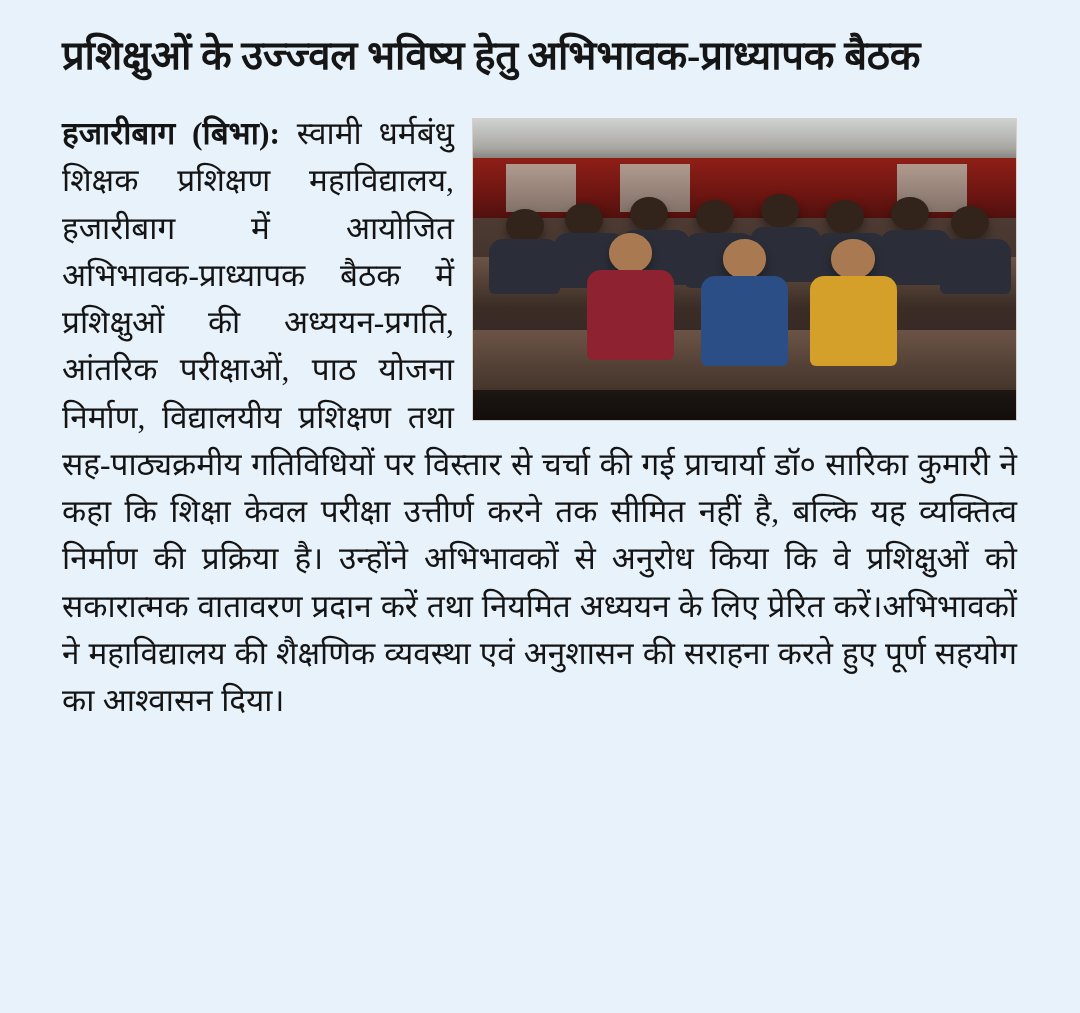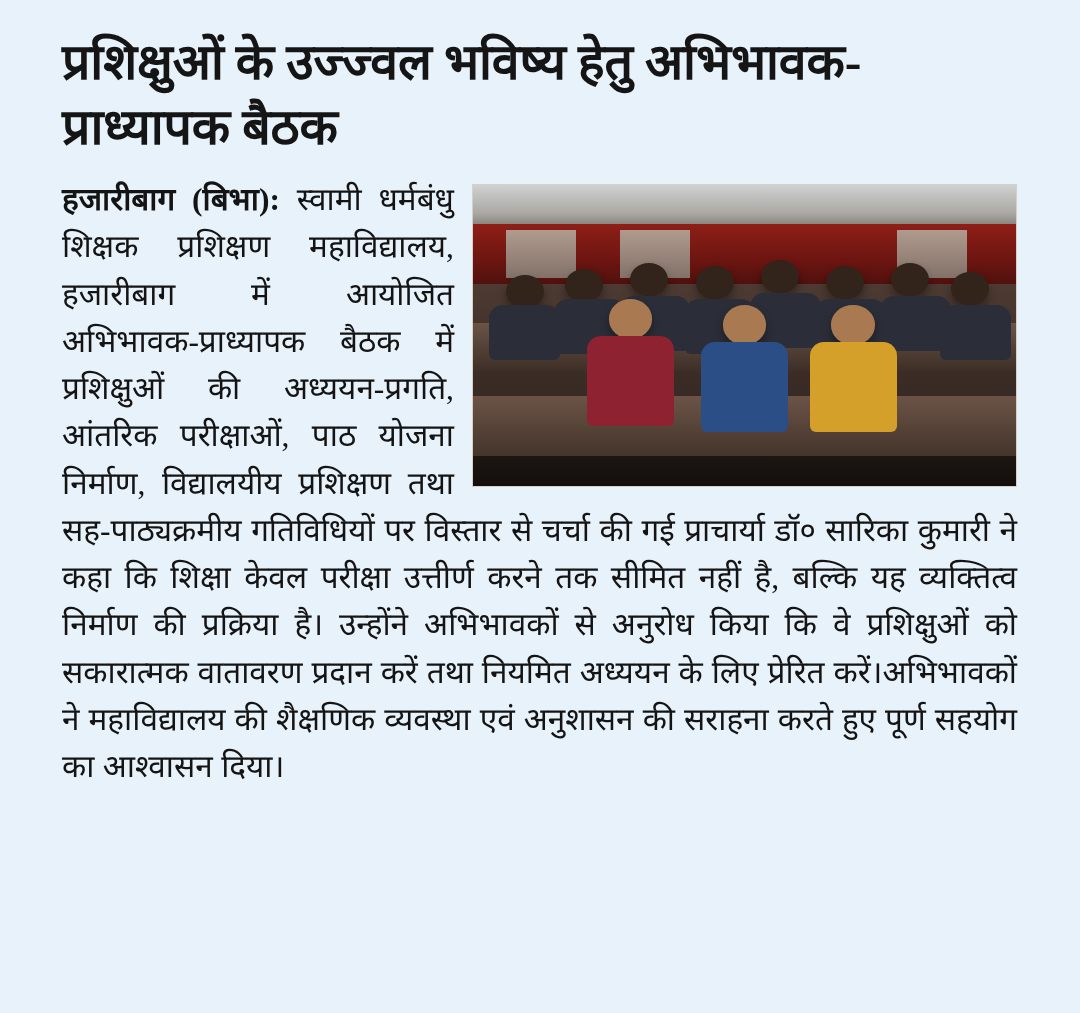--- a/index.html
+++ b/index.html
@@ -26,32 +26,32 @@
     position: absolute;
     left: 62px;
     top: 30px;
     width: 960px;
     height: 955px;
   }
 
   .headline {
     font-family: "Liberation Serif", serif;
     font-weight: bold;
-    font-size: 50px;
+    font-size: 40px;
     line-height: 1.30;
     color: #151515;
     letter-spacing: -0.2px;
     margin: 0;
     padding: 0 0 4px 0;
     width: 930px;
   }
 
   .body-wrap {
     position: relative;
-    margin-top: 12px;
+    margin-top: 24px;
     width: 955px;
   }
 
   .photo {
     float: right;
     width: 545px;
     height: 303px;
     margin: 8px 0 6px 18px;
     position: relative;
     overflow: hidden;

